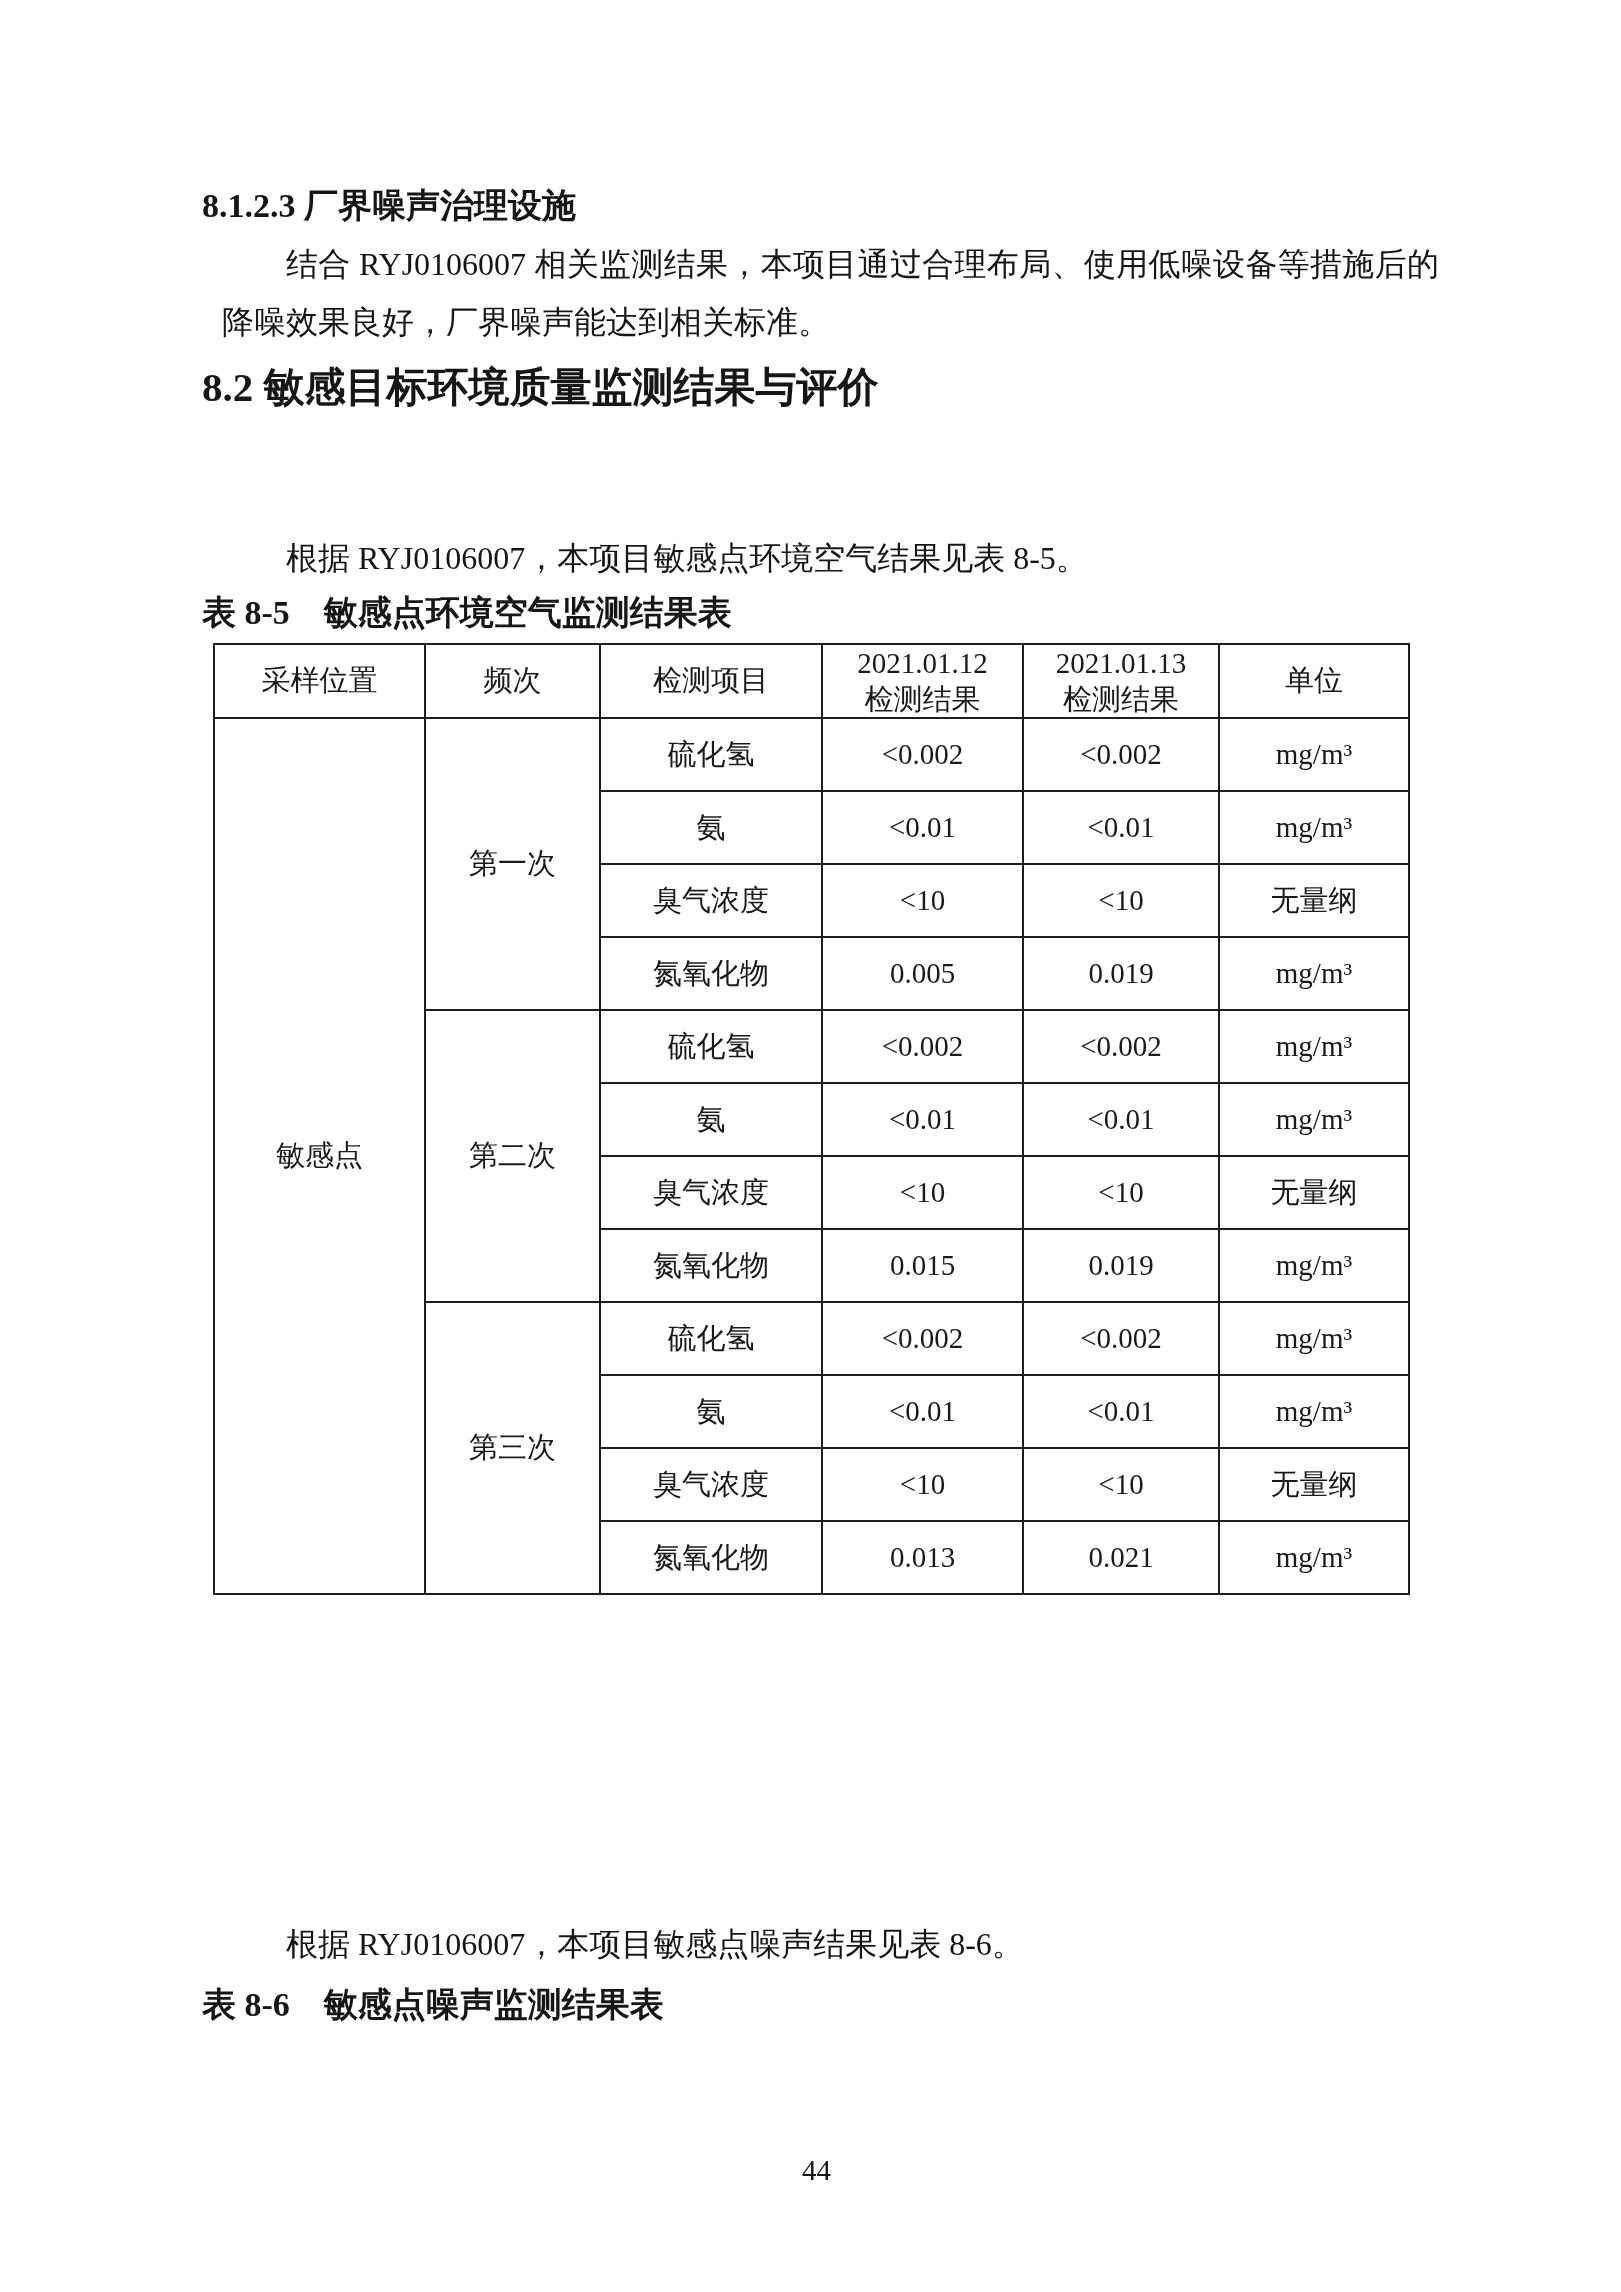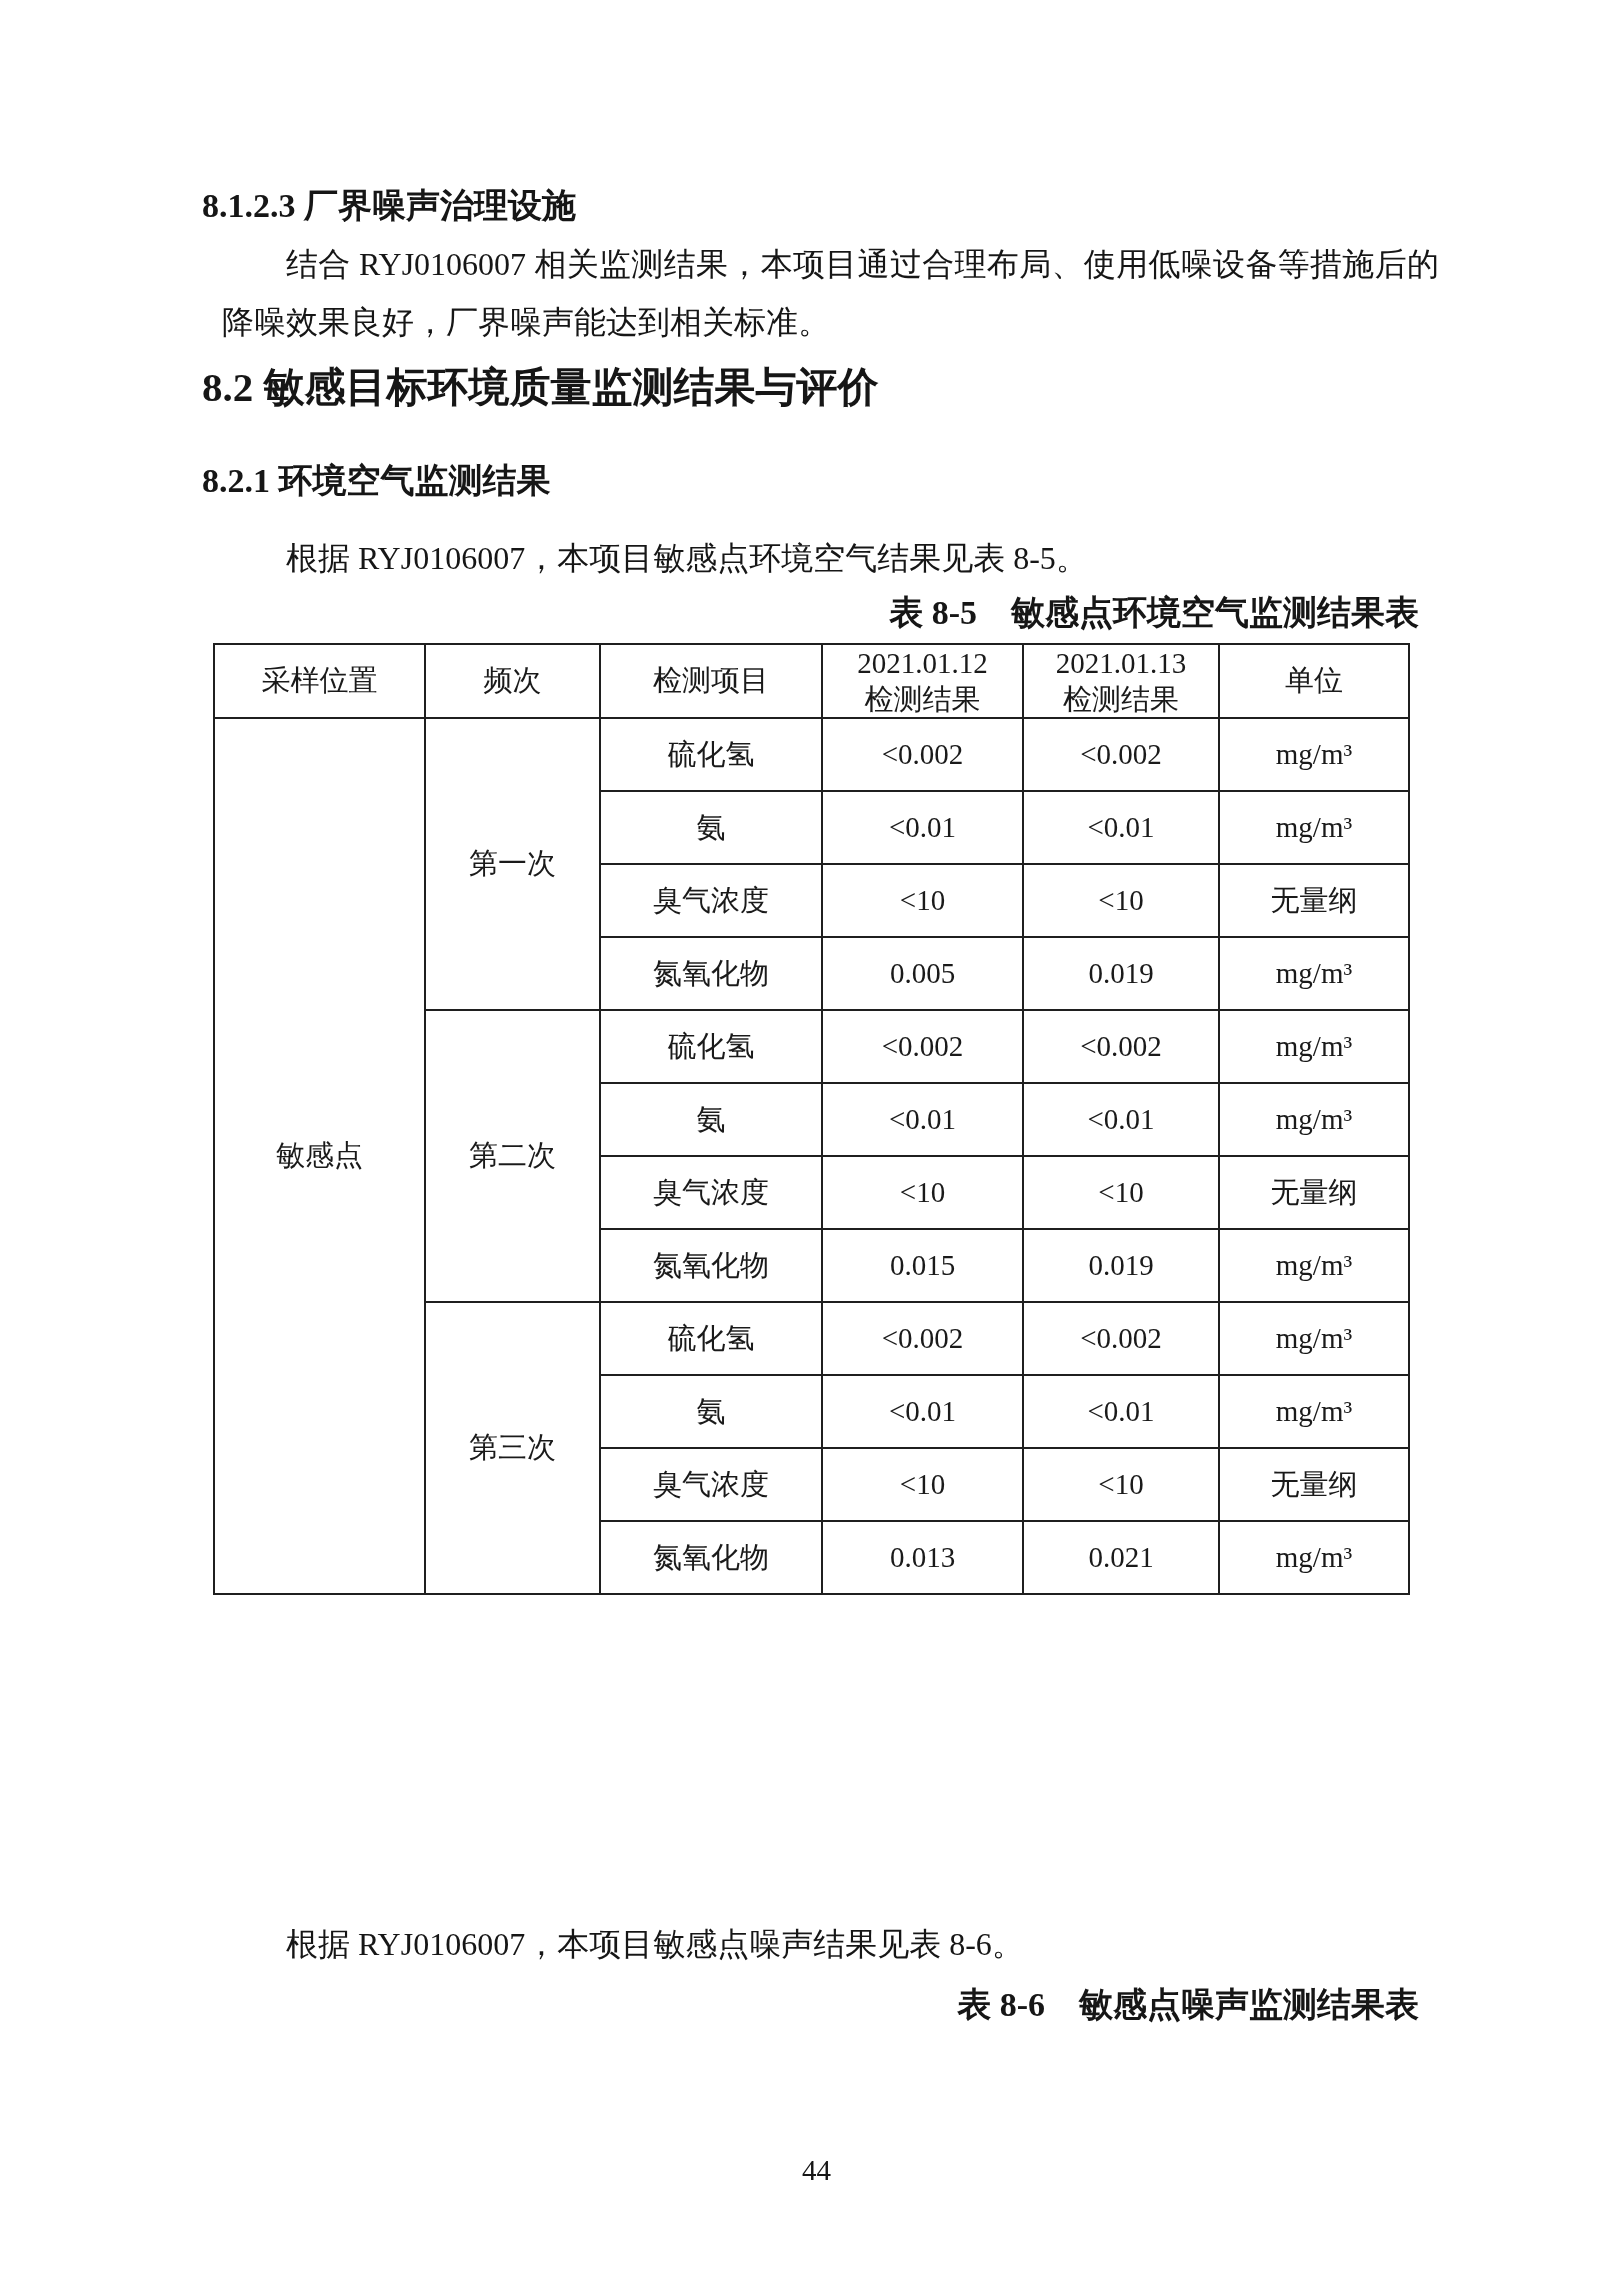--- a/index.html
+++ b/index.html
@@ -28,21 +28,21 @@
   .para {
     left: 202px; width: 1217px;
     font-size: 32px; line-height: 58px;
     text-align: justify; text-justify: inter-ideograph;
     text-indent: 2em;
     margin-left: 20px;
   }
   .caption {
     left: 202px; width: 1217px;
     font-size: 34px; font-weight: bold;
-    text-align: right; white-space: nowrap;
+    text-align: left; white-space: nowrap;
   }
 
   table.monitor {
     position: absolute;
     left: 213px; top: 643px;
     width: 1196px;
     border-collapse: collapse;
     table-layout: fixed;
   }
   table.monitor th, table.monitor td {
@@ -71,21 +71,20 @@
 <body>
 
 <div class="page">
 
   <div class="abs h-sub" style="top:186px">8.1.2.3 厂界噪声治理设施</div>
 
   <div class="abs para" style="top:235px">结合 RYJ0106007 相关监测结果，本项目通过合理布局、使用低噪设备等措施后的降噪效果良好，厂界噪声能达到相关标准。</div>
 
   <div class="abs h-main" style="top:363px">8.2 敏感目标环境质量监测结果与评价</div>
 
-  <div class="abs h-sub" style="top:461px">8.2.1 环境空气监测结果</div>
 
   <div class="abs para" style="top:529px">根据 RYJ0106007，本项目敏感点环境空气结果见表 8-5。</div>
 
   <div class="abs caption" style="top:590px">表 8-5　敏感点环境空气监测结果表</div>
 
   <table class="monitor">
     <colgroup>
       <col style="width:211px">
         <col style="width:175px">
         <col style="width:222px">

